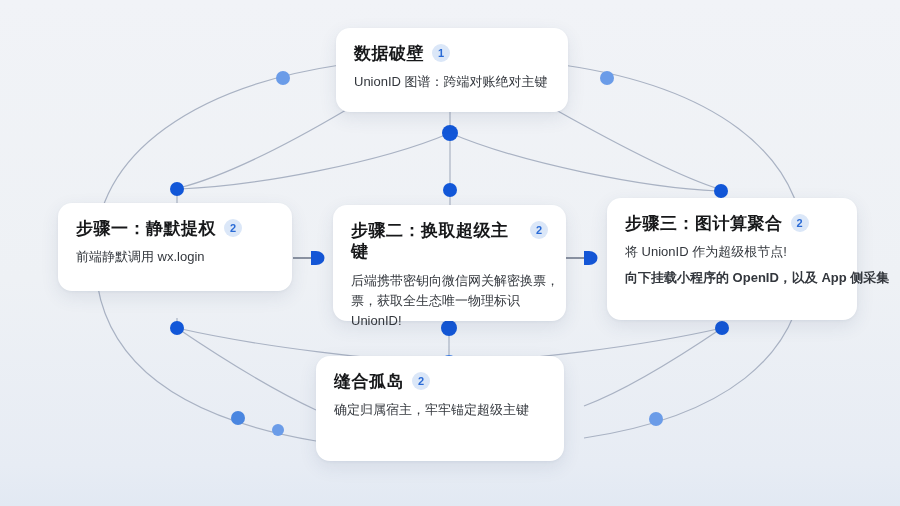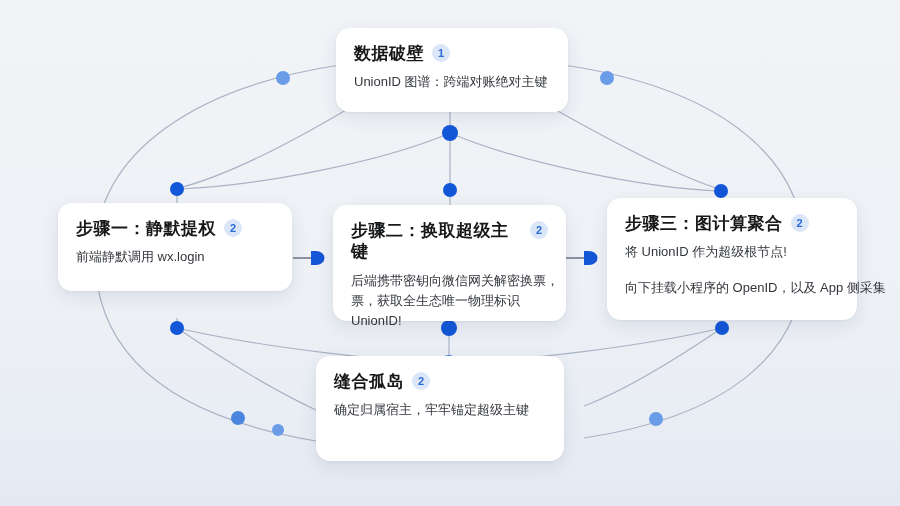--- a/index.html
+++ b/index.html
@@ -36,21 +36,21 @@
     background:#dbe7f8;color:#2a6bd6;
     font-size:11px;font-weight:bold;
     display:flex;align-items:center;justify-content:center;
     margin-left:8px;margin-top:1px;
   }
   .card-body{
     margin-top:8px;
     font-size:13px;color:#33373d;line-height:1.55;
   }
   .body-line{white-space:nowrap;}
-  .para-gap{margin-top:16px;}
+  .para-gap{margin-top:6px;font-weight:bold;}
 
   .card-top{left:336px;top:28px;width:232px;height:84px;}
   .card-step1{left:58px;top:203px;width:234px;height:88px;}
   .card-step2{left:333px;top:205px;width:233px;height:116px;}
   .card-step3{left:607px;top:198px;width:250px;height:122px;}
   .card-bottom{left:316px;top:356px;width:248px;height:105px;}
 </style>
 </head>
 <body>
 

